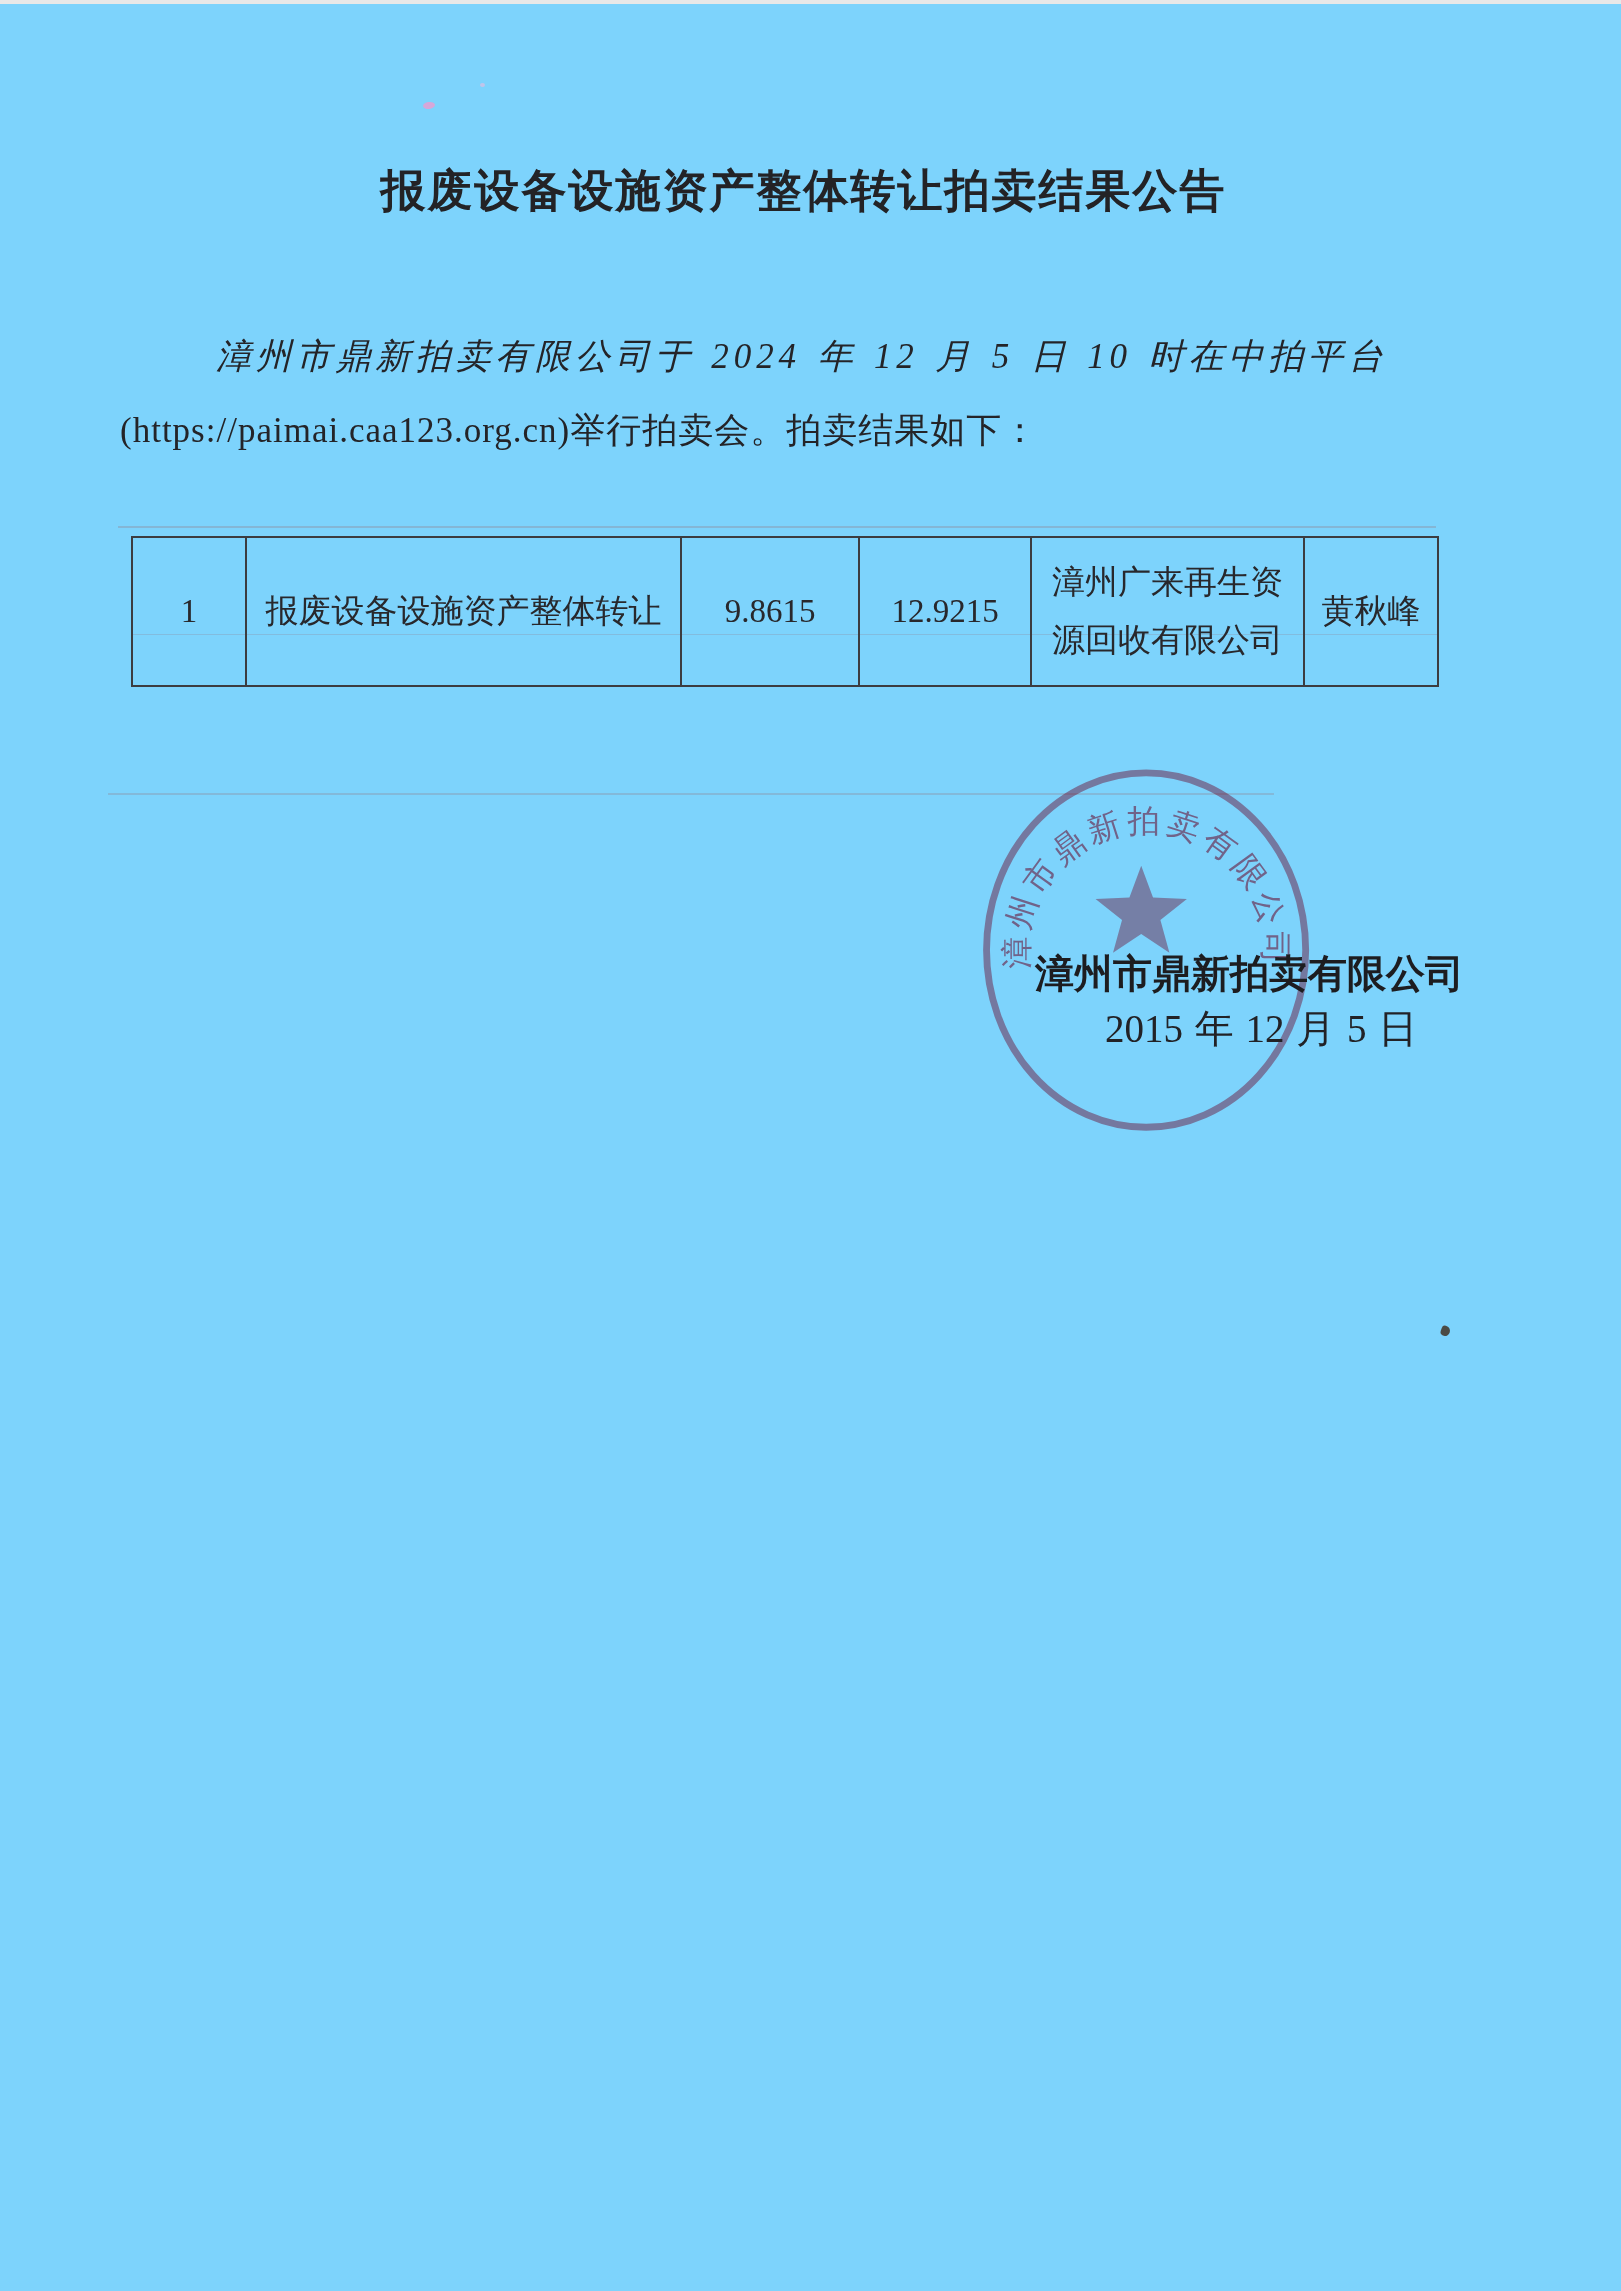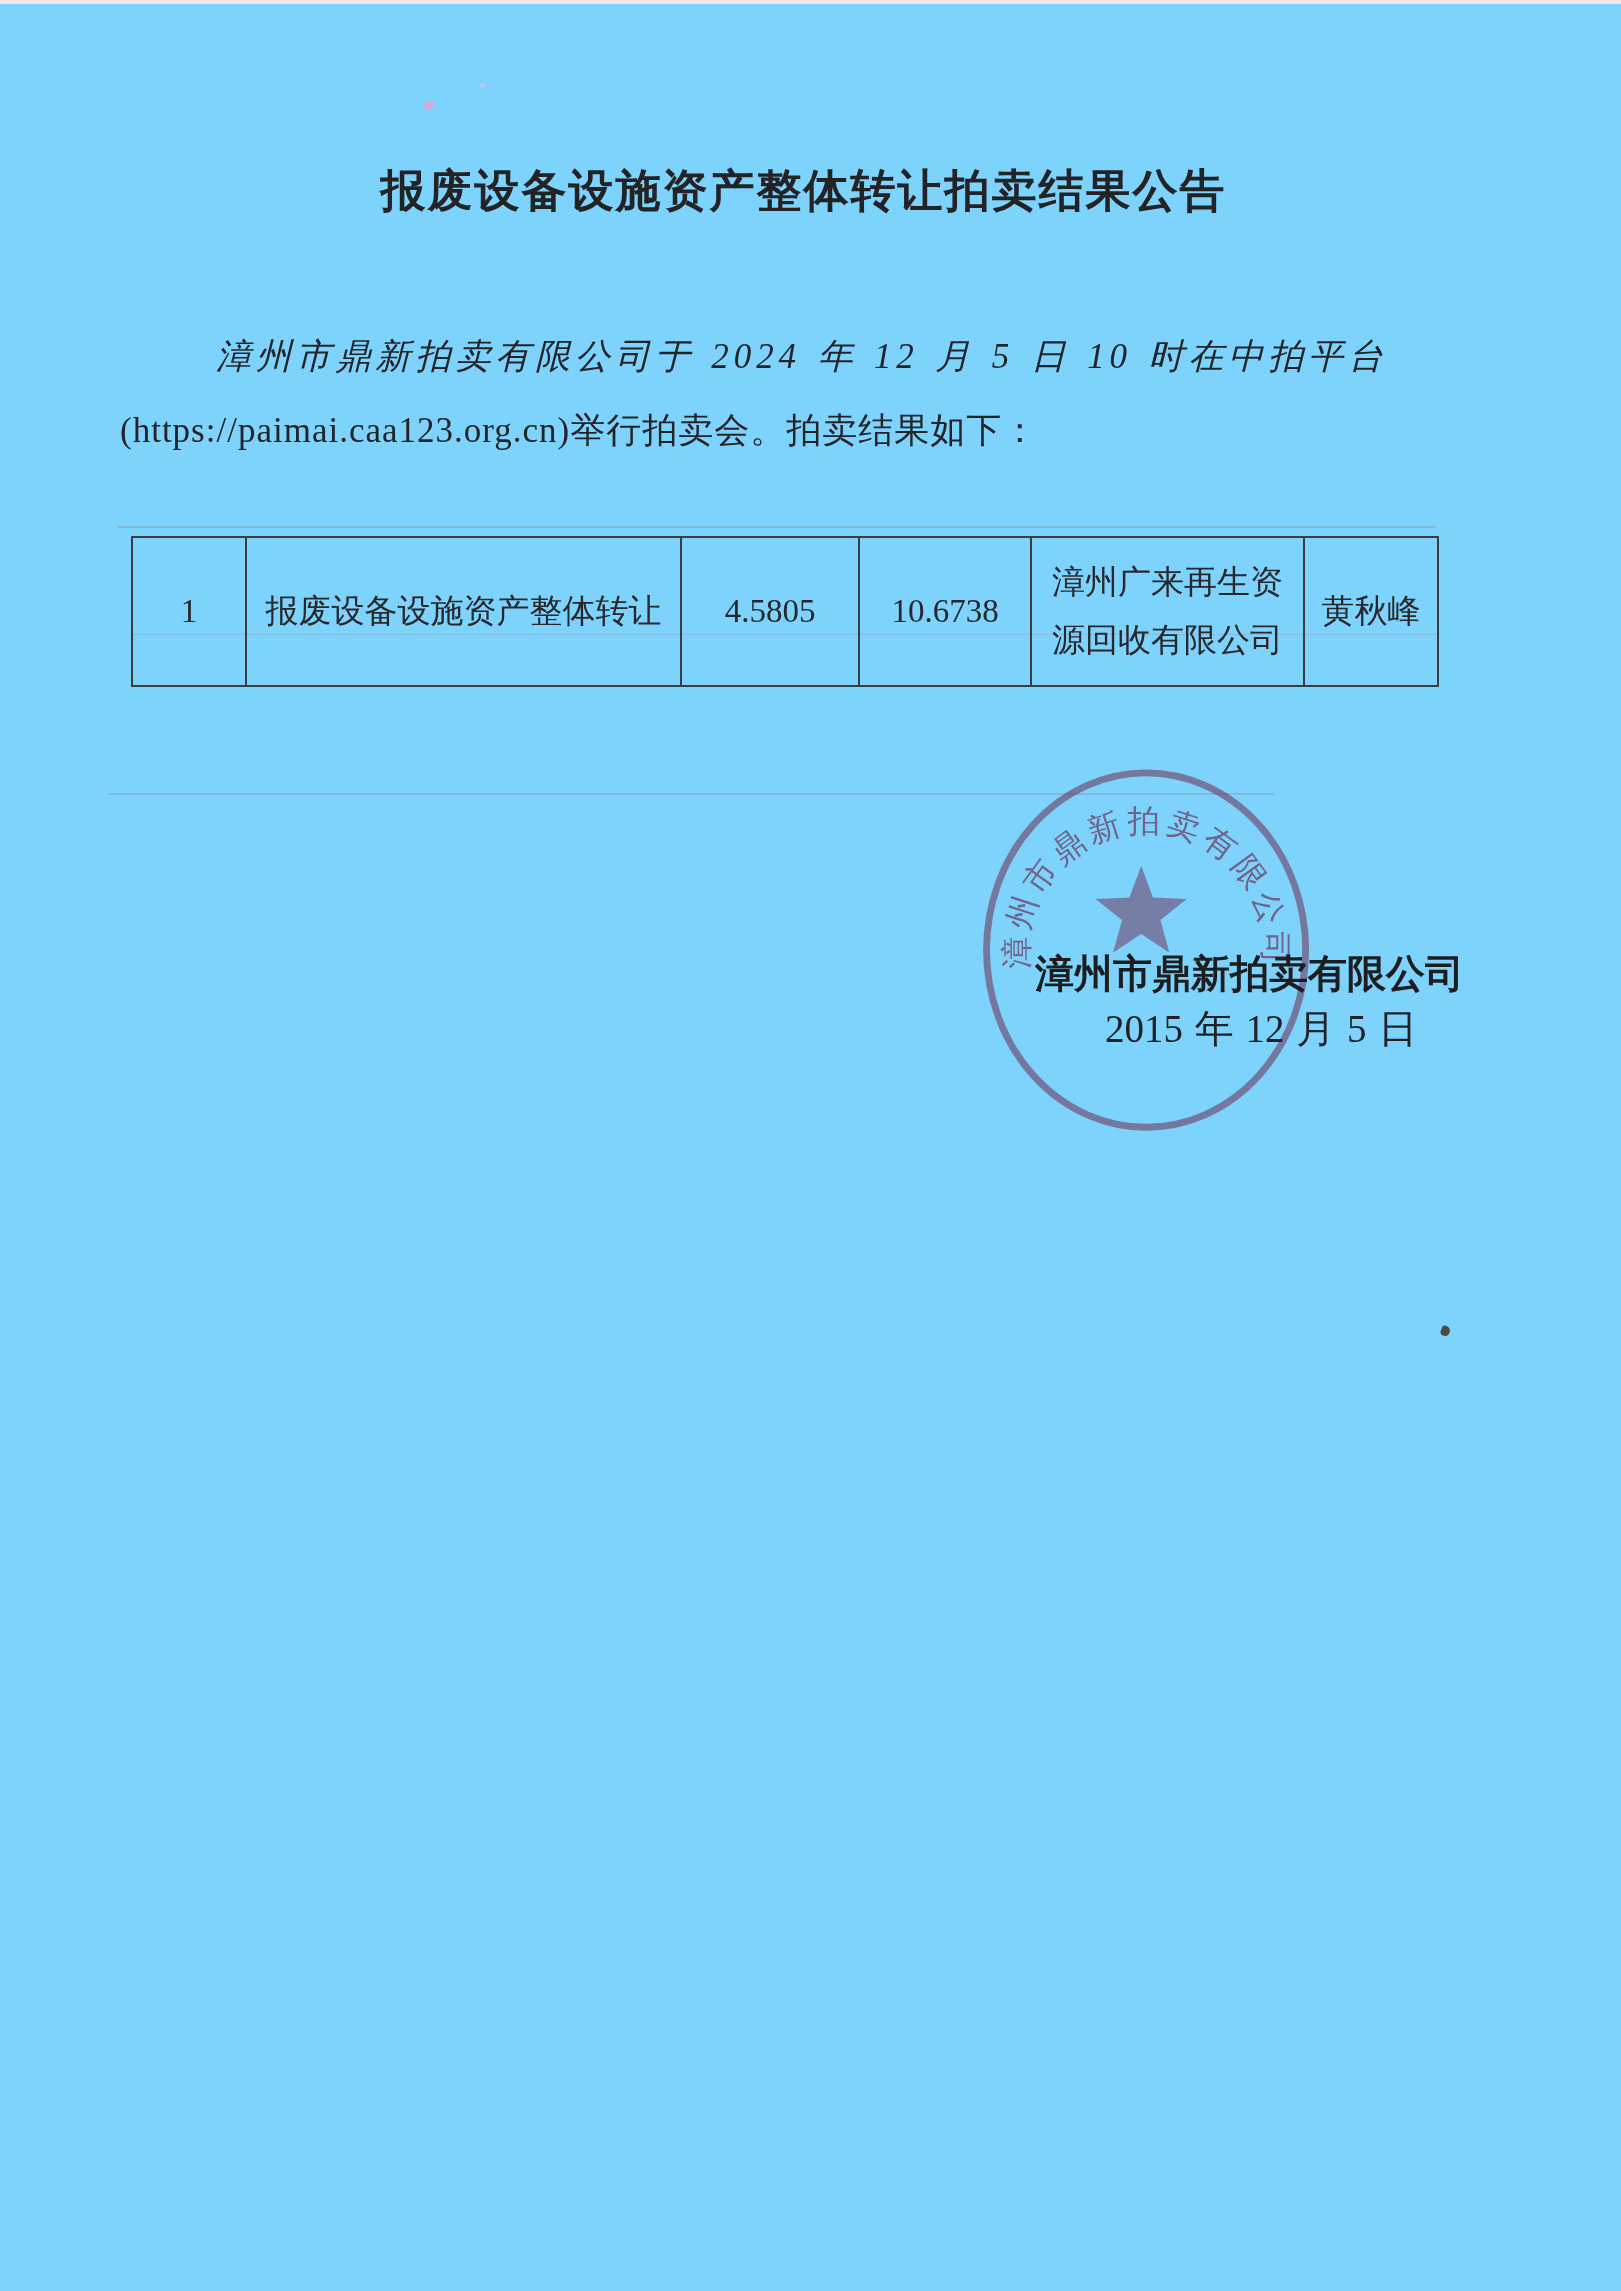--- a/index.html
+++ b/index.html
@@ -122,22 +122,22 @@
         <col style="width:435px">
         <col style="width:178px">
       <col style="width:172px">
         <col style="width:273px">
         <col style="width:134px">
     </colgroup>
     <tbody>
     <tr class="row">
       <td>1</td>
       <td>报废设备设施资产整体转让</td>
-      <td>4.5805</td>
-      <td>10.6738</td>
+      <td>9.8615</td>
+      <td>12.9215</td>
       <td class="buyer-cell">
         <span>漳州广来再生资</span>
         <span>源回收有限公司</span>
       </td>
       <td>黄秋峰</td>
     </tr>
   </tbody>
     </table>
 
   <svg class="seal" width="372" height="384" viewBox="0 0 380 392">

